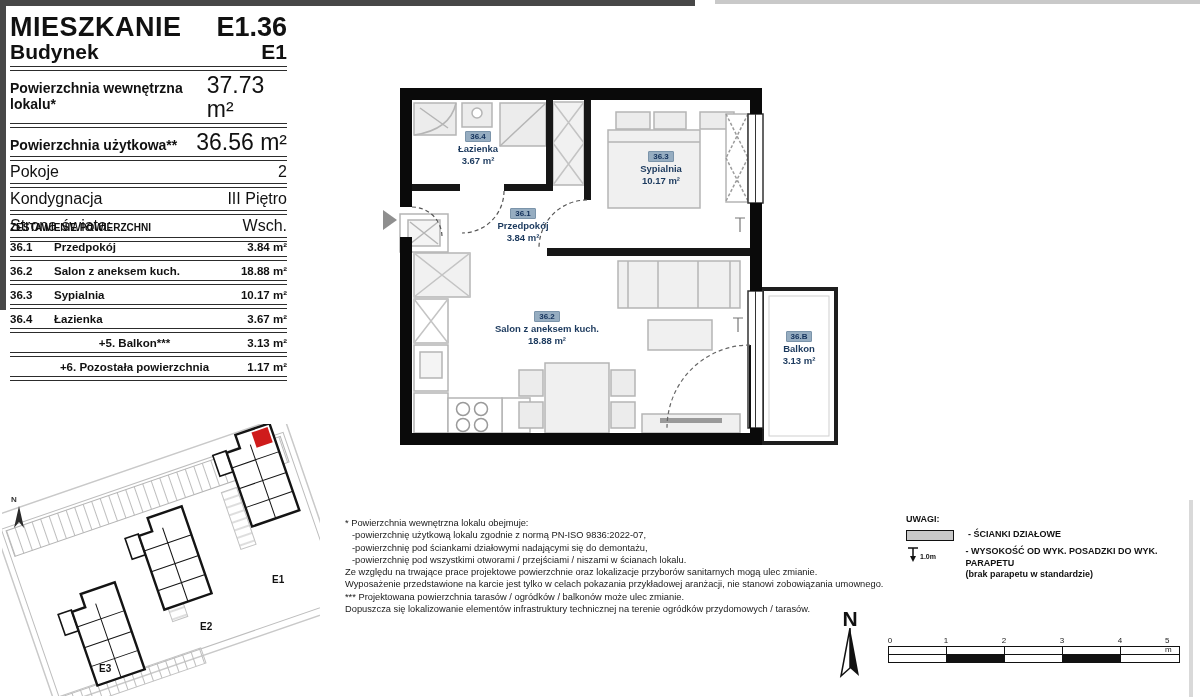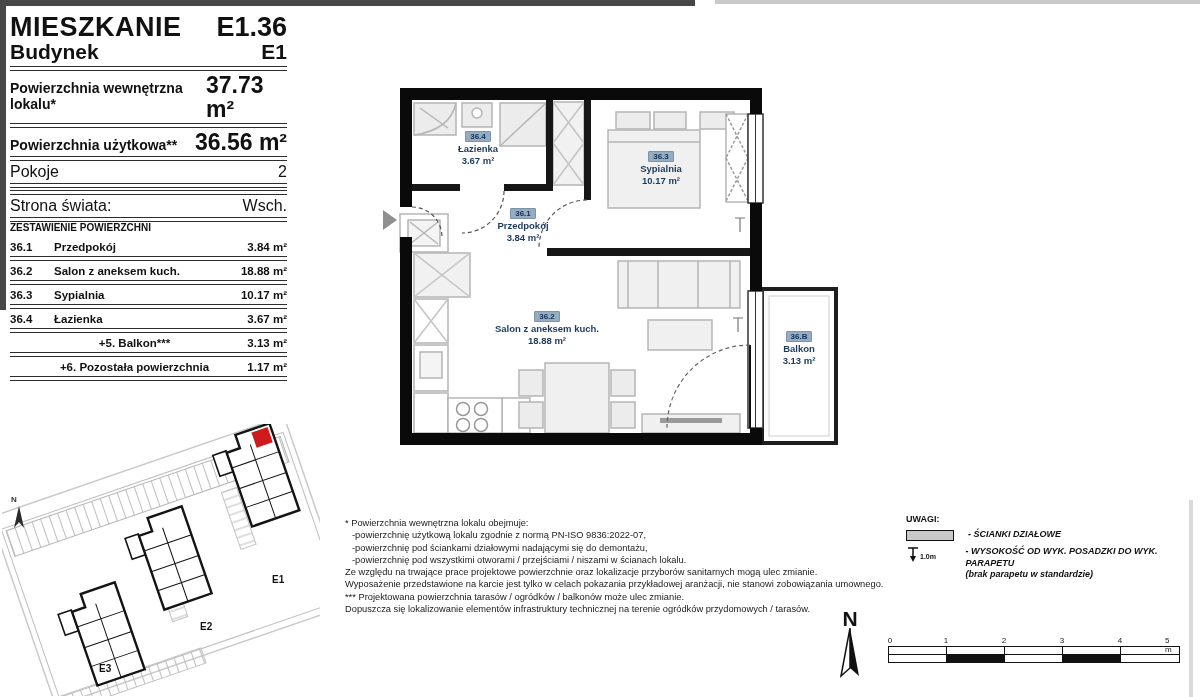--- a/index.html
+++ b/index.html
@@ -11,21 +11,21 @@
   .hdr{position:absolute;left:10px;top:12px;width:277px;}
   .title-row{display:flex;justify-content:space-between;align-items:flex-start;}
   .title-main{font-size:27px;font-weight:700;letter-spacing:.5px;}
   .title-code{font-size:27px;font-weight:700;}
   .bld-row{display:flex;justify-content:space-between;align-items:baseline;margin-top:-3px;}
   .bld-l{font-size:21px;font-weight:700;}
   .bld-v{font-size:21px;font-weight:700;}
   .dsep{height:3px;border-top:1px solid #2c2c2c;border-bottom:1px solid #2c2c2c;margin:2px 0;}
   .mrow{display:flex;justify-content:space-between;align-items:baseline;}
   .mrow .lab-s{font-size:14px;font-weight:700;}
-  .mrow .val-b{font-size:23px;font-weight:700;line-height:1.05;}
+  .mrow .val-b{font-size:23px;font-weight:400;line-height:1.05;}
   .mrow .lab-p{font-size:16px;font-weight:400;}
   .mrow .val-p{font-size:16px;font-weight:400;}
   
   .ztab{position:absolute;left:10px;top:203px;width:277px;}
   .ztab-title{font-size:10px;font-weight:700;margin-bottom:6px;margin-top:19px;}
   .zrow{display:flex;align-items:baseline;font-size:11.5px;font-weight:600;padding:2px 0 1px 0;}
   .zrow .no{width:44px;}
   .zrow .nm{flex:1;}
   .zrow .nm.rt{text-align:center;padding-right:10px;}
   .zrow .vl{width:62px;text-align:right;}
@@ -41,21 +41,21 @@
   .site-n{position:absolute;left:11px;top:495px;font-size:8px;font-weight:700;color:#333;}
   
   .foot{position:absolute;left:345px;top:517px;width:545px;font-size:9.3px;line-height:12.3px;color:#1a1a1a;}
   .foot .ind{padding-left:7px;}
   
   .legend{position:absolute;left:906px;top:514px;width:300px;font-size:9px;color:#111;}
   .legend .lg-title{font-weight:700;margin-bottom:5px;}
   .lg-item{display:flex;align-items:flex-start;margin-bottom:5px;}
   .lg-sym1{width:46px;height:9px;background:#c8c8c8;border:1.5px solid #111;margin-right:14px;margin-top:1px;}
   .lg-sym2{width:46px;margin-right:14px;}
-  .lg-txt{font-weight:700;line-height:11.5px;font-style:italic;}
+  .lg-txt{font-weight:700;line-height:11.5px;}
   .lg-sub{font-weight:700;}
   
   .compass{position:absolute;left:833px;top:610px;width:34px;text-align:center;}
   .compass .n{font-size:21px;font-weight:700;line-height:18px;}
   .scalebar{position:absolute;left:888px;top:636px;width:292px;}
   .sb-ticks{position:relative;height:10px;font-size:8px;color:#222;}
   .sb-ticks span{position:absolute;transform:translateX(-50%);}
   .sb-bar{width:290px;border:1px solid #111;}
   .sb-row{display:flex;height:7px;}
   .sb-row + .sb-row{border-top:1px solid #111;}
@@ -91,20 +91,24 @@
     <div class="mrow">
       <span class="lab-s">Powierzchnia użytkowa**</span>
       <span class="val-b">36.56 m²</span>
     </div>
     <div class="dsep"></div>
     <div class="mrow">
       <span class="lab-p">Pokoje</span>
       <span class="val-p">2</span>
     </div>
     <div class="dsep"></div>
+    <div class="mrow">
+      <span class="lab-p">Kondygnacja</span>
+      <span class="val-p">III Piętro</span>
+    </div>
     <div class="dsep"></div>
     <div class="mrow">
       <span class="lab-p">Strona świata:</span>
       <span class="val-p">Wsch.</span>
     </div>
     <div class="dsep"></div>
   </div>
 
   <div class="ztab">
     <div class="ztab-title">ZESTAWIENIE POWIERZCHNI</div>

